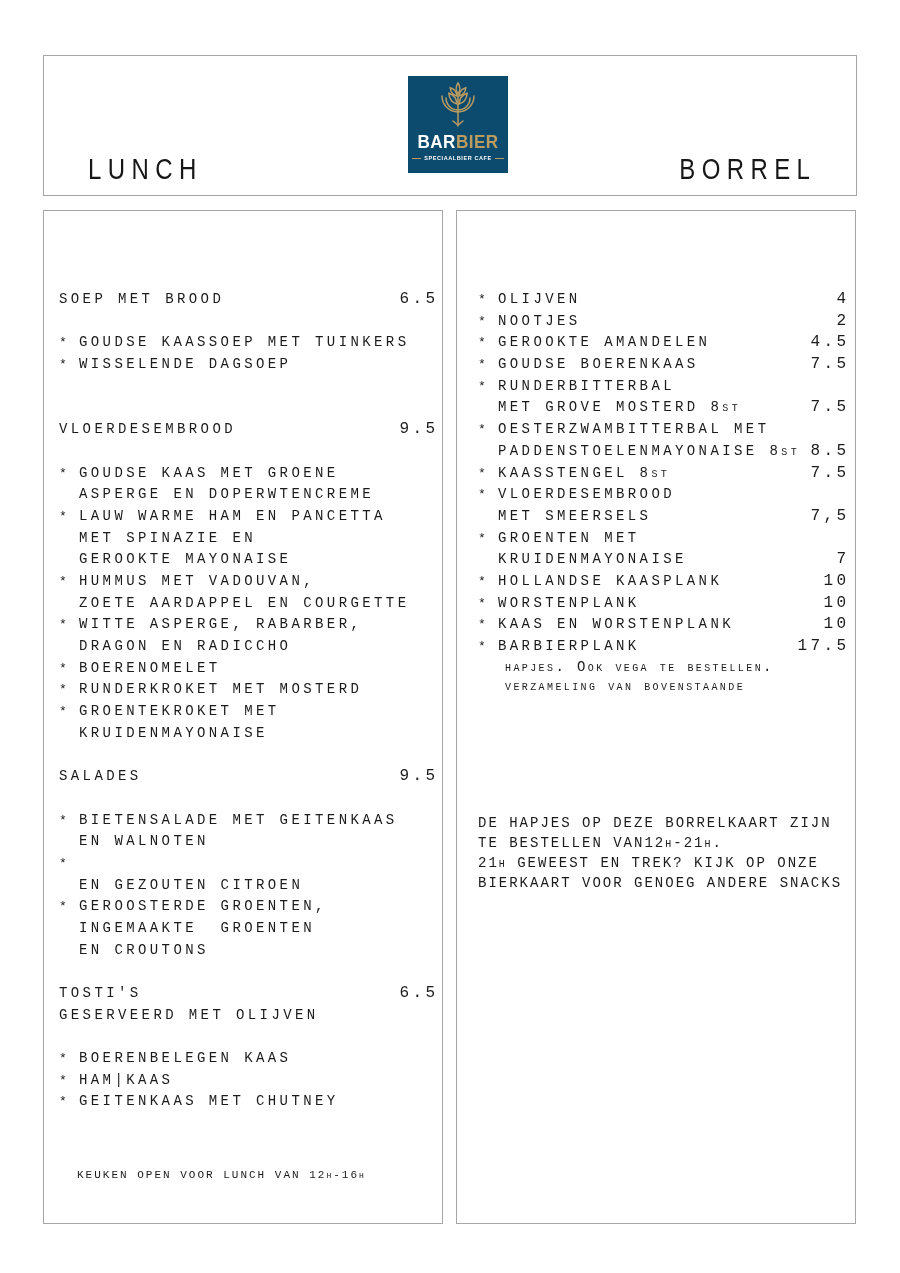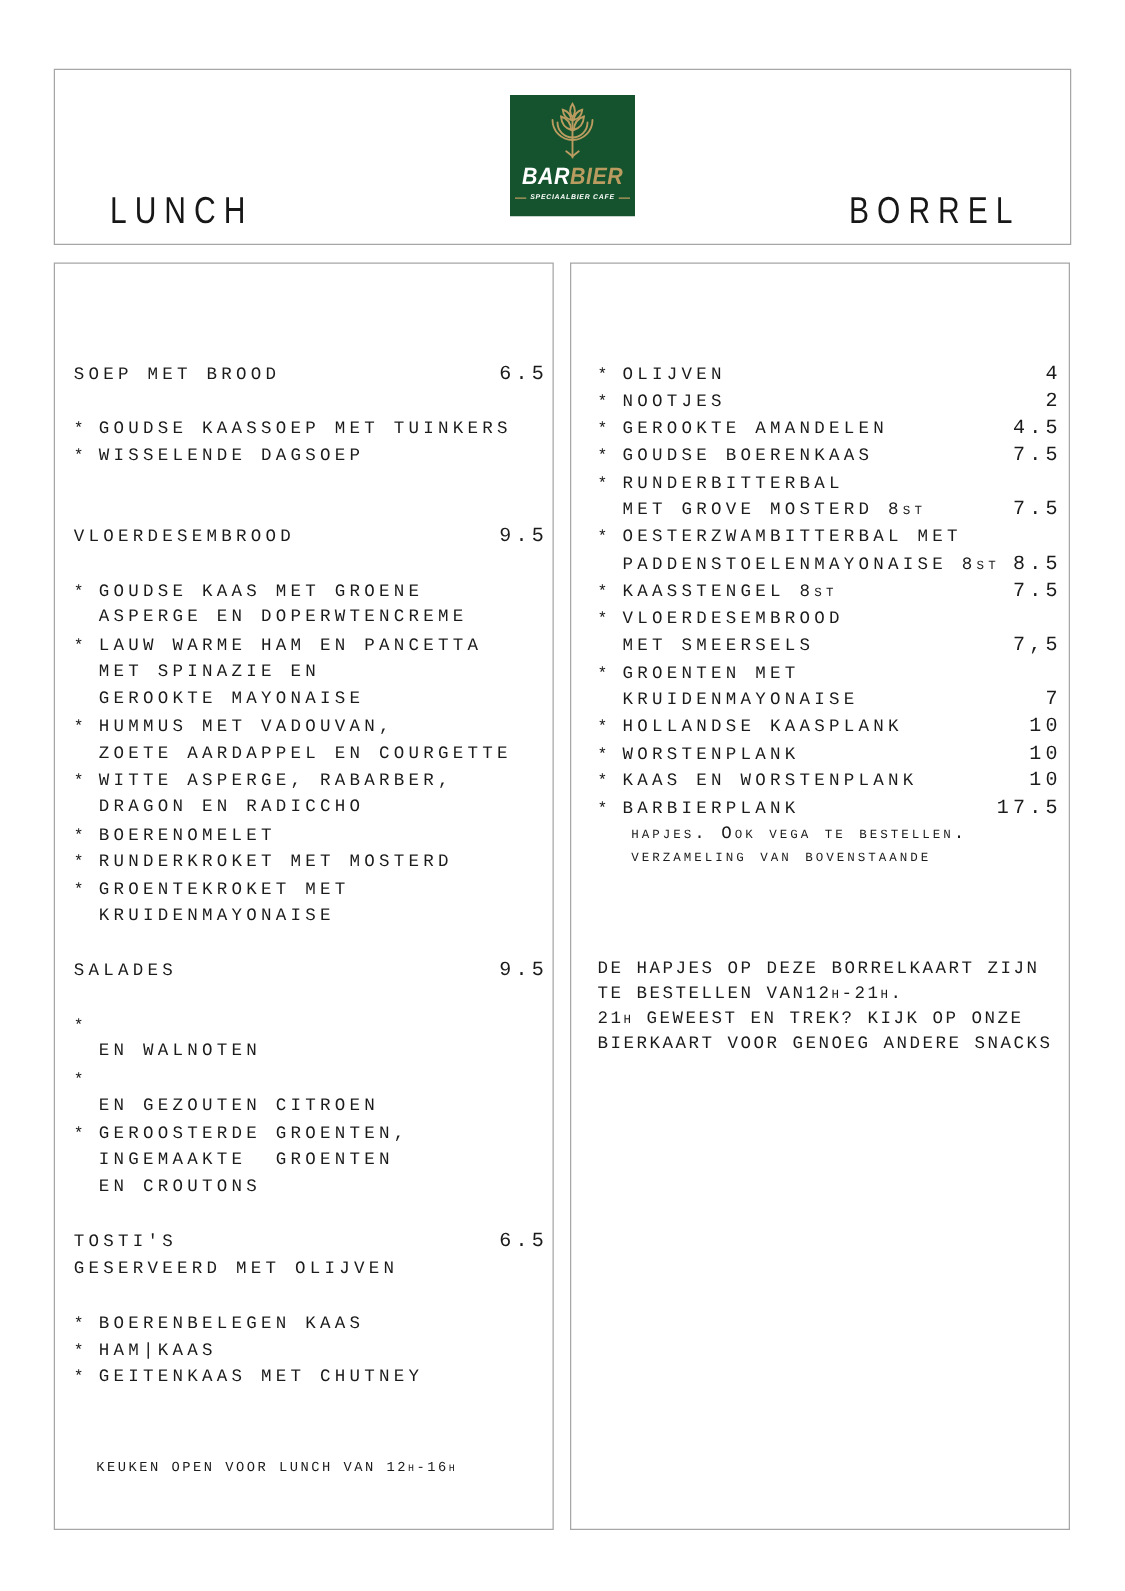--- a/index.html
+++ b/index.html
@@ -59,33 +59,33 @@
   .price{ margin-left:auto; font-size:16px; letter-spacing:3.4px; margin-right:-3.4px; white-space:pre; }
 
   .note-line { display:flex; height:19.5px; line-height:19.5px; padding-left:27px; }
   .note-line .txt { font-size:14px; letter-spacing:2.4px; }
 
   #lunch-footer {
     margin-top:52px; margin-left:18px;
     font-size:11px; letter-spacing:2px; font-variant:small-caps;
     line-height:21.7px; white-space:pre;
   }
-  #borrel-footer { margin-top:68px; }
+  #borrel-footer { margin-top:116px; }
   #borrel-footer .footer-line {
     font-size:14px; letter-spacing:2px; font-variant:small-caps;
     line-height:20px; height:20px; white-space:pre;
   }
 </style>
 </head>
 <body>
 
 <div class="box" id="header-box">
   <div class="menu-title-word" id="lunch-title">LUNCH</div>
 
-  <div class="logo" style="background: #14532d; font-style: italic;">
+  <div class="logo" style="background: #0c4a6e;">
     <svg width="46" height="50" viewBox="0 0 44 50">
       <g fill="none" stroke="#bb9c60" stroke-width="1.5" stroke-linecap="round">
 
         <path d="M22 2 C19.6 5.5 19.6 9.5 22 13 C24.4 9.5 24.4 5.5 22 2 Z"></path>
 
         <path d="M21 15 C17 14 14.6 11 14.2 6.8 C18 7.8 20.5 10.6 21 15 Z"></path>
         <path d="M23 15 C27 14 29.4 11 29.8 6.8 C26 7.8 23.5 10.6 23 15 Z"></path>
 
         <path d="M21 23 C16.2 21.6 13.2 17.6 12.8 12.2 C17.6 13.6 20.5 17.5 21 23 Z"></path>
         <path d="M23 23 C27.8 21.6 30.8 17.6 31.2 12.2 C26.4 13.6 23.5 17.5 23 23 Z"></path>
@@ -184,20 +184,21 @@
         <span class="txt">KRUIDENMAYONAISE</span>
       </div>
       <div class="gap"></div>
       <div class="line title-line">
         <span class="txt">SALADES</span>
         <span class="price">9.5</span>
       </div>
       <div class="gap"></div>
       <div class="line">
         <span class="star">*</span>
+        <span class="txt">BIETENSALADE MET GEITENKAAS</span>
       </div>
       <div class="line">
         <span class="star"></span>
         <span class="txt">EN WALNOTEN</span>
       </div>
       <div class="line">
         <span class="star">*</span>
       </div>
       <div class="line">
         <span class="star"></span>

